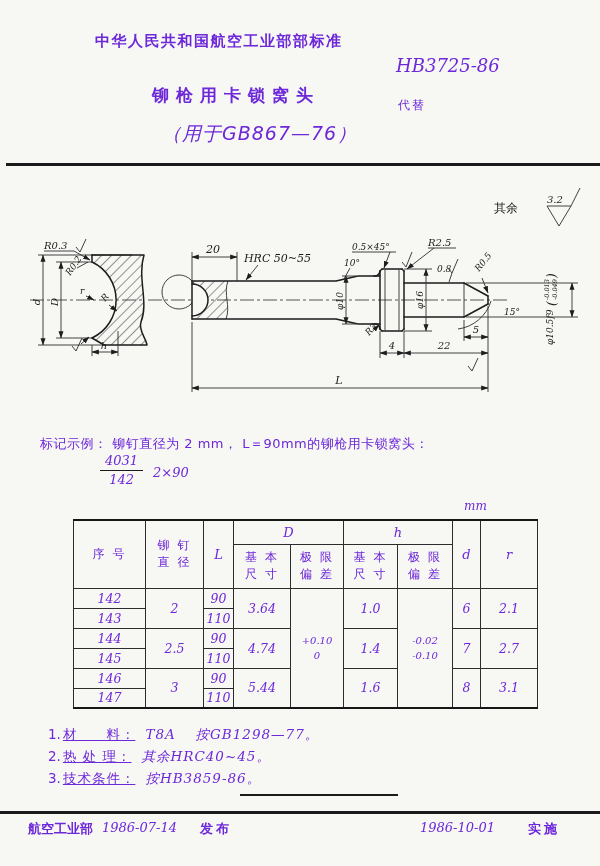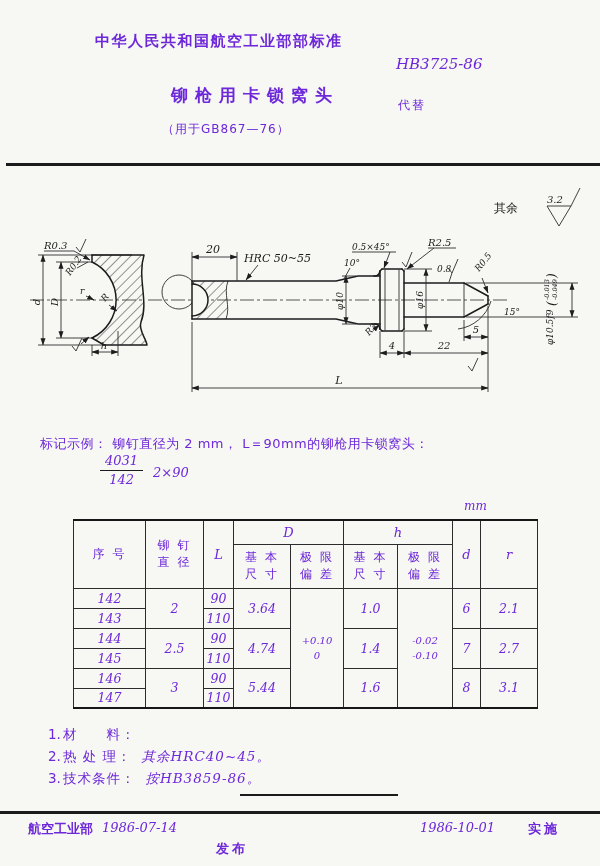--- a/index.html
+++ b/index.html
@@ -6,23 +6,23 @@
   html,body { background:#e9e9e6; }
   body { font-family:"DejaVu Sans", sans-serif; }
   .page { position:relative; width:600px; height:866px; background:#f7f7f4; color:#6d28d9; overflow:hidden; margin:0 auto; }
   .abs { position:absolute; }
   .hw { font-style:italic; font-family:"DejaVu Serif", serif; }
   .bold { font-weight:bold; }
   .rule { background:#1b1b1b; }
 
   
   .org-std { font-size:15px; font-weight:bold; letter-spacing:1.5px; }
-  .std-no { font-size:15px; }
+  .std-no { font-size:18px; }
   .doc-title { font-size:17px; font-weight:bold; letter-spacing:7px; }
-  .doc-sub { font-size:12px; letter-spacing:1px; }
+  .doc-sub { font-size:19px; letter-spacing:1px;font-style:italic; }
   .supersedes { font-size:12px; letter-spacing:2px; }
 
   
   .cls-line { font-size:14px; letter-spacing:1px; }
   .ex-line { font-size:13px; letter-spacing:0.5px; }
   .frac { display:inline-flex; flex-direction:column; text-align:center; vertical-align:middle; font-size:13px; line-height:16px; }
   .frac-top { border-bottom:1.5px solid #1b1b1b; padding:0 5px 1px; }
   .frac-bot { padding-top:1px; }
   .spec { font-size:13px; margin-left:10px; }
   .unit-mm { font-size:12px; }
@@ -33,40 +33,40 @@
   .dtable th, .dtable td { border:1px solid #2c2c2c; text-align:center; vertical-align:middle;
             font-weight:normal; font-size:12px; padding:0; overflow:hidden; }
   .dtable th { letter-spacing:2px; }
   .dtable .ital { font-style:italic; font-family:"DejaVu Serif", serif; font-size:13px; letter-spacing:0; }
   .dtable tbody td { font-size:12.5px; }
   .dtable .dev { font-size:10px; line-height:15px; }
 
   
   .note-line { display:flex; font-size:13.5px; line-height:22px; }
   .note-no { margin-right:2px; }
-  .note-label { letter-spacing:1px; }
+  .note-label { letter-spacing:1px;text-decoration:underline; }
   .note-text { margin-left:10px; letter-spacing:1px; }
   .foot { font-size:13px; }
 
   
   svg text { fill:#1b1b1b; }
   .out { stroke:#1d1d1d; stroke-width:1.5; fill:none; stroke-linecap:round; stroke-linejoin:round; }
   .thin { stroke:#2c2c2c; stroke-width:0.9; fill:none; }
   .cl { stroke:#2c2c2c; stroke-width:0.8; fill:none; stroke-dasharray:14 3 3 3; }
   .num { font-style:italic; font-family:"DejaVu Serif", serif; }
   .cjk { font-family:"DejaVu Sans", sans-serif; }
 </style>
 </head>
 <body>
 
 <div class="page">
 
   <div class="abs org-std" style="left:95px; top:32px;">中华人民共和国航空工业部部标准</div>
   <div class="abs std-no hw" style="left:396px; top:55px;">HB3725-86</div>
-  <div class="abs doc-title" style="left:152px; top:84px;margin-left:19px;">铆枪用卡锁窝头</div>
+  <div class="abs doc-title" style="left:152px; top:84px;">铆枪用卡锁窝头</div>
   <div class="abs supersedes" style="left:398px; top:97px;">代替</div>
   <div class="abs doc-sub" style="left:162px; top:121px;">（用于GB867—76）</div>
   <div class="abs rule" style="left:6px; top:163px; width:594px; height:3px;"></div>
 
   <svg class="abs" style="left:0; top:183px;" width="600" height="222" viewBox="0 183 600 222">
     <defs>
       <marker id="arr" viewBox="0 0 10 10" refX="9.5" refY="5" markerWidth="8" markerHeight="8" orient="auto-start-reverse">
         <path d="M0,1.5 L10,5 L0,8.5 Z" fill="#1d1d1d"></path>
       </marker>
       <pattern id="hatch" patternUnits="userSpaceOnUse" width="7" height="7" patternTransform="rotate(45)">
@@ -324,34 +324,35 @@
         <td>147</td>
         <td>110</td>
       </tr>
     </tbody>
   </table>
 
   <div class="abs" style="left:48px; top:723px;">
     <div class="note-line">
       <span class="note-no">1.</span>
       <span class="note-label">材　　料：</span>
+      <span class="note-text hw">T8A　 按GB1298—77。</span>
     </div>
     <div class="note-line">
       <span class="note-no">2.</span>
       <span class="note-label">热 处 理：</span>
       <span class="note-text hw">其余HRC40~45。</span>
     </div>
     <div class="note-line">
       <span class="note-no">3.</span>
       <span class="note-label">技术条件：</span>
       <span class="note-text hw">按HB3859-86。</span>
     </div>
   </div>
   <div class="abs rule" style="left:240px; top:794px; width:158px; height:1.5px;"></div>
 
   <div class="abs rule" style="left:0; top:811px; width:600px; height:2.5px;"></div>
   <div class="abs foot bold" style="left:28px; top:820px;">航空工业部</div>
   <div class="abs foot hw" style="left:102px; top:820px;">1986-07-14</div>
-  <div class="abs foot bold" style="left:216px; top:820px; letter-spacing:3px;margin-top:20px;">发布</div>
+  <div class="abs foot bold" style="left:200px; top:820px; letter-spacing:3px;">发布</div>
   <div class="abs foot hw" style="left:420px; top:820px;">1986-10-01</div>
   <div class="abs foot bold" style="left:528px; top:820px; letter-spacing:3px;">实施</div>
 
 </div>
 
 </body></html>

